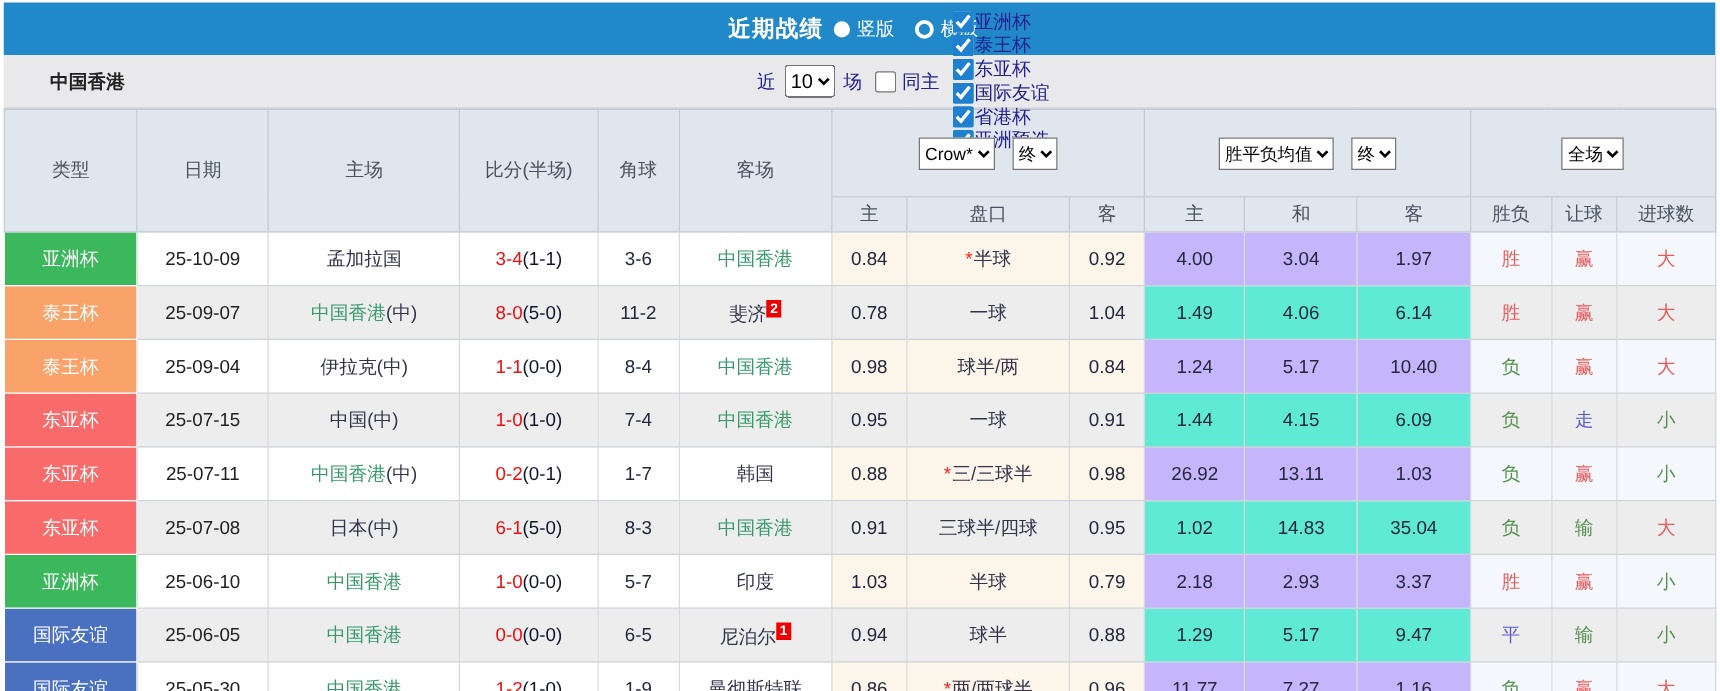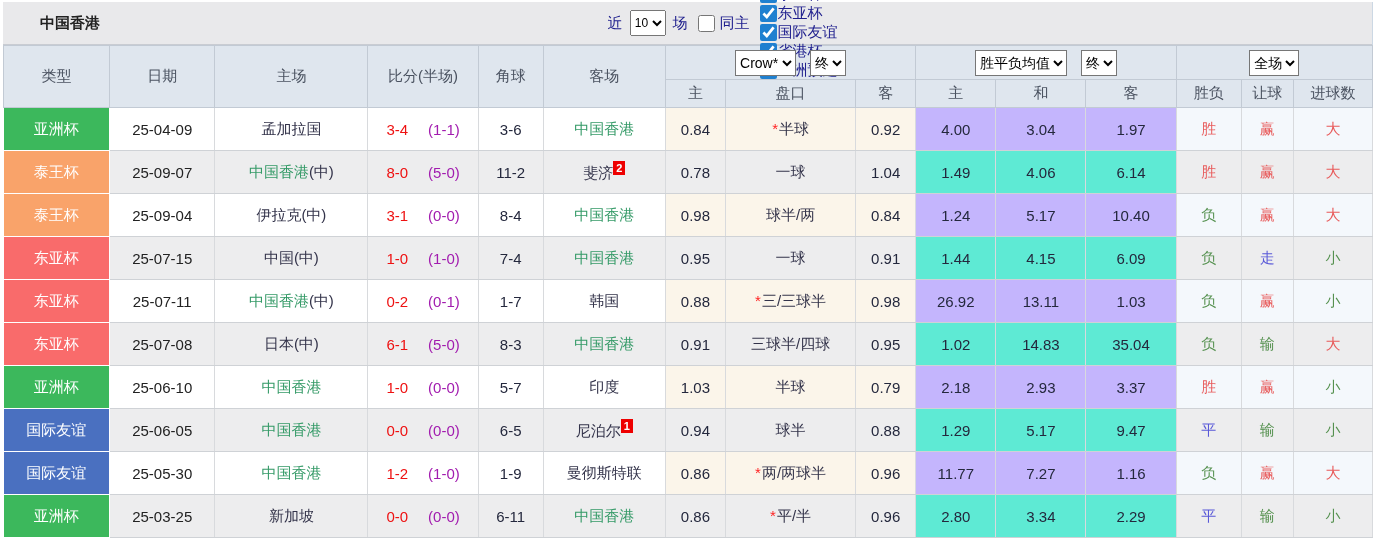--- a/index.html
+++ b/index.html
@@ -12,64 +12,73 @@
   .radio-group{display:flex;align-items:center;gap:6px;font-size:15px;}
   .radio-dot{width:13px;height:13px;border-radius:50%;display:inline-block;}
   .radio-dot.filled{background:#fff;}
   .radio-dot.ring{width:9px;height:9px;border:3px solid #fff;background:transparent;}
   .radio-label{margin-right:10px;}
 
   
   .filterbar{height:42px;background:var(--filter-bg);display:flex;align-items:center;border-bottom:1px solid #c9ccd2;}
   .team-name{font-size:15px;font-weight:bold;color:#222;padding-left:37px;width:343px;flex:none;}
   .filter-controls{display:flex;align-items:center;gap:4px;font-size:15px;color:var(--navy);flex:1;justify-content:center;margin-right:310px;}
-  .filter-controls select{font-size:12px;height:26px;margin:0 3px;text-align:center;}
+  .filter-controls select{font-size:16px;height:26px;margin:0 3px;}
   .filter-controls input[type=checkbox]{width:17px;height:17px;accent-color:#1f80d0;margin:0 1px 0 6px;vertical-align:middle;}
   .comp-item{display:flex;align-items:center;}
 
   
   table{border-collapse:collapse;table-layout:fixed;width:1370px;font-size:15px;}
   col.c-type{width:106px}col.c-date{width:105px}col.c-home{width:153px}col.c-score{width:110px}
   col.c-corner{width:65px}col.c-away{width:122px}col.c-oh{width:60px}col.c-hd{width:130px}
   col.c-oa{width:60px}col.c-mw{width:80px}col.c-md{width:90px}col.c-ml{width:90px}
   col.c-r1{width:65px}col.c-r2{width:52px}col.c-r3{width:79px}
 
   thead th{background:var(--thead-bg);color:#4a5260;font-weight:normal;font-size:15px;
            border:1px solid #c2cad4;}
   thead tr.h1 th{height:29px;}
   thead tr.h2 th{height:25px;}
-  .sel-cell{padding:2px 0;}
+  .sel-cell{padding:20px 0;}
   .sel-wrap{display:flex;justify-content:center;align-items:center;gap:14px;}
   .sel-wrap select{font-size:14px;height:26px;background:#fff;border:1px solid #767676;}
 
   tbody td{height:40px;text-align:center;border-right:1px solid #d8dadd;border-bottom:1px solid #cfd2d6;color:#24283d;}
   tr.even td{background:#ededee;}
   tr.odd  td.crow{background:#fbf5ea;}
   tr.odd  td.mean{background:#c4b5fd;}
   tr.odd  td.res{background:#f4f8fc;}
   tr.even td.mean{background:#5eead4;}
   td.type-cell{color:#fff;font-size:15px;border-bottom:1px solid #fff;border-right:1px solid #fff;}
   td.date-cell{color:#222;}
 
   .hk{color:var(--team-green);}
   .neutral{color:#33334a;}
   .score-ft{color:var(--score-red);text-align:center;}
-  .score-ht{color:#a21caf;padding-left:20px;}
+  .score-ht{color:#0f172a;}
   .star{color:#ff2222;margin-right:1px;}
   .sup-badge{display:inline-block;background:#ee0000;color:#fff;font-size:11px;line-height:14px;
              padding:0 3px;vertical-align:super;font-weight:bold;}
   .c-red{color:var(--res-red);}
   .c-green{color:var(--res-green);}
   .c-blue{color:var(--res-blue);}
 </style>
 </head>
 <body>
 
 <div class="widget">
 
+  <div class="titlebar">
+    <span class="main-title">近期战绩</span>
+    <span class="radio-group">
+      <span class="radio-dot filled"></span>
+      <span class="radio-label">竖版</span>
+      <span class="radio-dot ring"></span>
+      <span class="radio-label">横版</span>
+    </span>
+  </div>
 
   <div class="filterbar">
     <span class="team-name">中国香港</span>
     <span class="filter-controls">
       <span>近</span>
       <select>
         <option>10</option>
       </select>
       <span>场</span>
       <input type="checkbox" style="">
@@ -155,21 +164,21 @@
         <th>和</th>
         <th>客</th>
         <th>胜负</th>
         <th>让球</th>
         <th>进球数</th>
       </tr>
     </thead>
     <tbody id="tbody">
         <tr class="odd">
           <td class="type-cell" style="background: rgb(60, 184, 92);">亚洲杯</td>
-          <td class="date-cell">25-04-09</td>
+          <td class="date-cell">25-10-09</td>
           <td><span class="neutral">孟加拉国</span></td>
           <td><span class="score-ft">3-4</span><span class="score-ht">(1-1)</span></td>
           <td>3-6</td>
           <td><span class="hk">中国香港</span></td>
           <td class="crow">0.84</td>
           <td class="crow"><span class="star">*</span><span class="neutral">半球</span></td>
           <td class="crow">0.92</td>
           <td class="mean">4.00</td>
           <td class="mean">3.04</td>
           <td class="mean">1.97</td>
@@ -191,21 +200,21 @@
           <td class="mean">4.06</td>
           <td class="mean">6.14</td>
           <td class="res c-red">胜</td>
           <td class="res c-red">赢</td>
           <td class="res c-red">大</td>
         </tr>
         <tr class="odd">
           <td class="type-cell" style="background: rgb(249, 163, 106);">泰王杯</td>
           <td class="date-cell">25-09-04</td>
           <td><span class="neutral">伊拉克</span><span class="neutral">(中)</span></td>
-          <td><span class="score-ft">3-1</span><span class="score-ht">(0-0)</span></td>
+          <td><span class="score-ft">1-1</span><span class="score-ht">(0-0)</span></td>
           <td>8-4</td>
           <td><span class="hk">中国香港</span></td>
           <td class="crow">0.98</td>
           <td class="crow"><span class="neutral">球半/两</span></td>
           <td class="crow">0.84</td>
           <td class="mean">1.24</td>
           <td class="mean">5.17</td>
           <td class="mean">10.40</td>
           <td class="res c-green">负</td>
           <td class="res c-red">赢</td>

